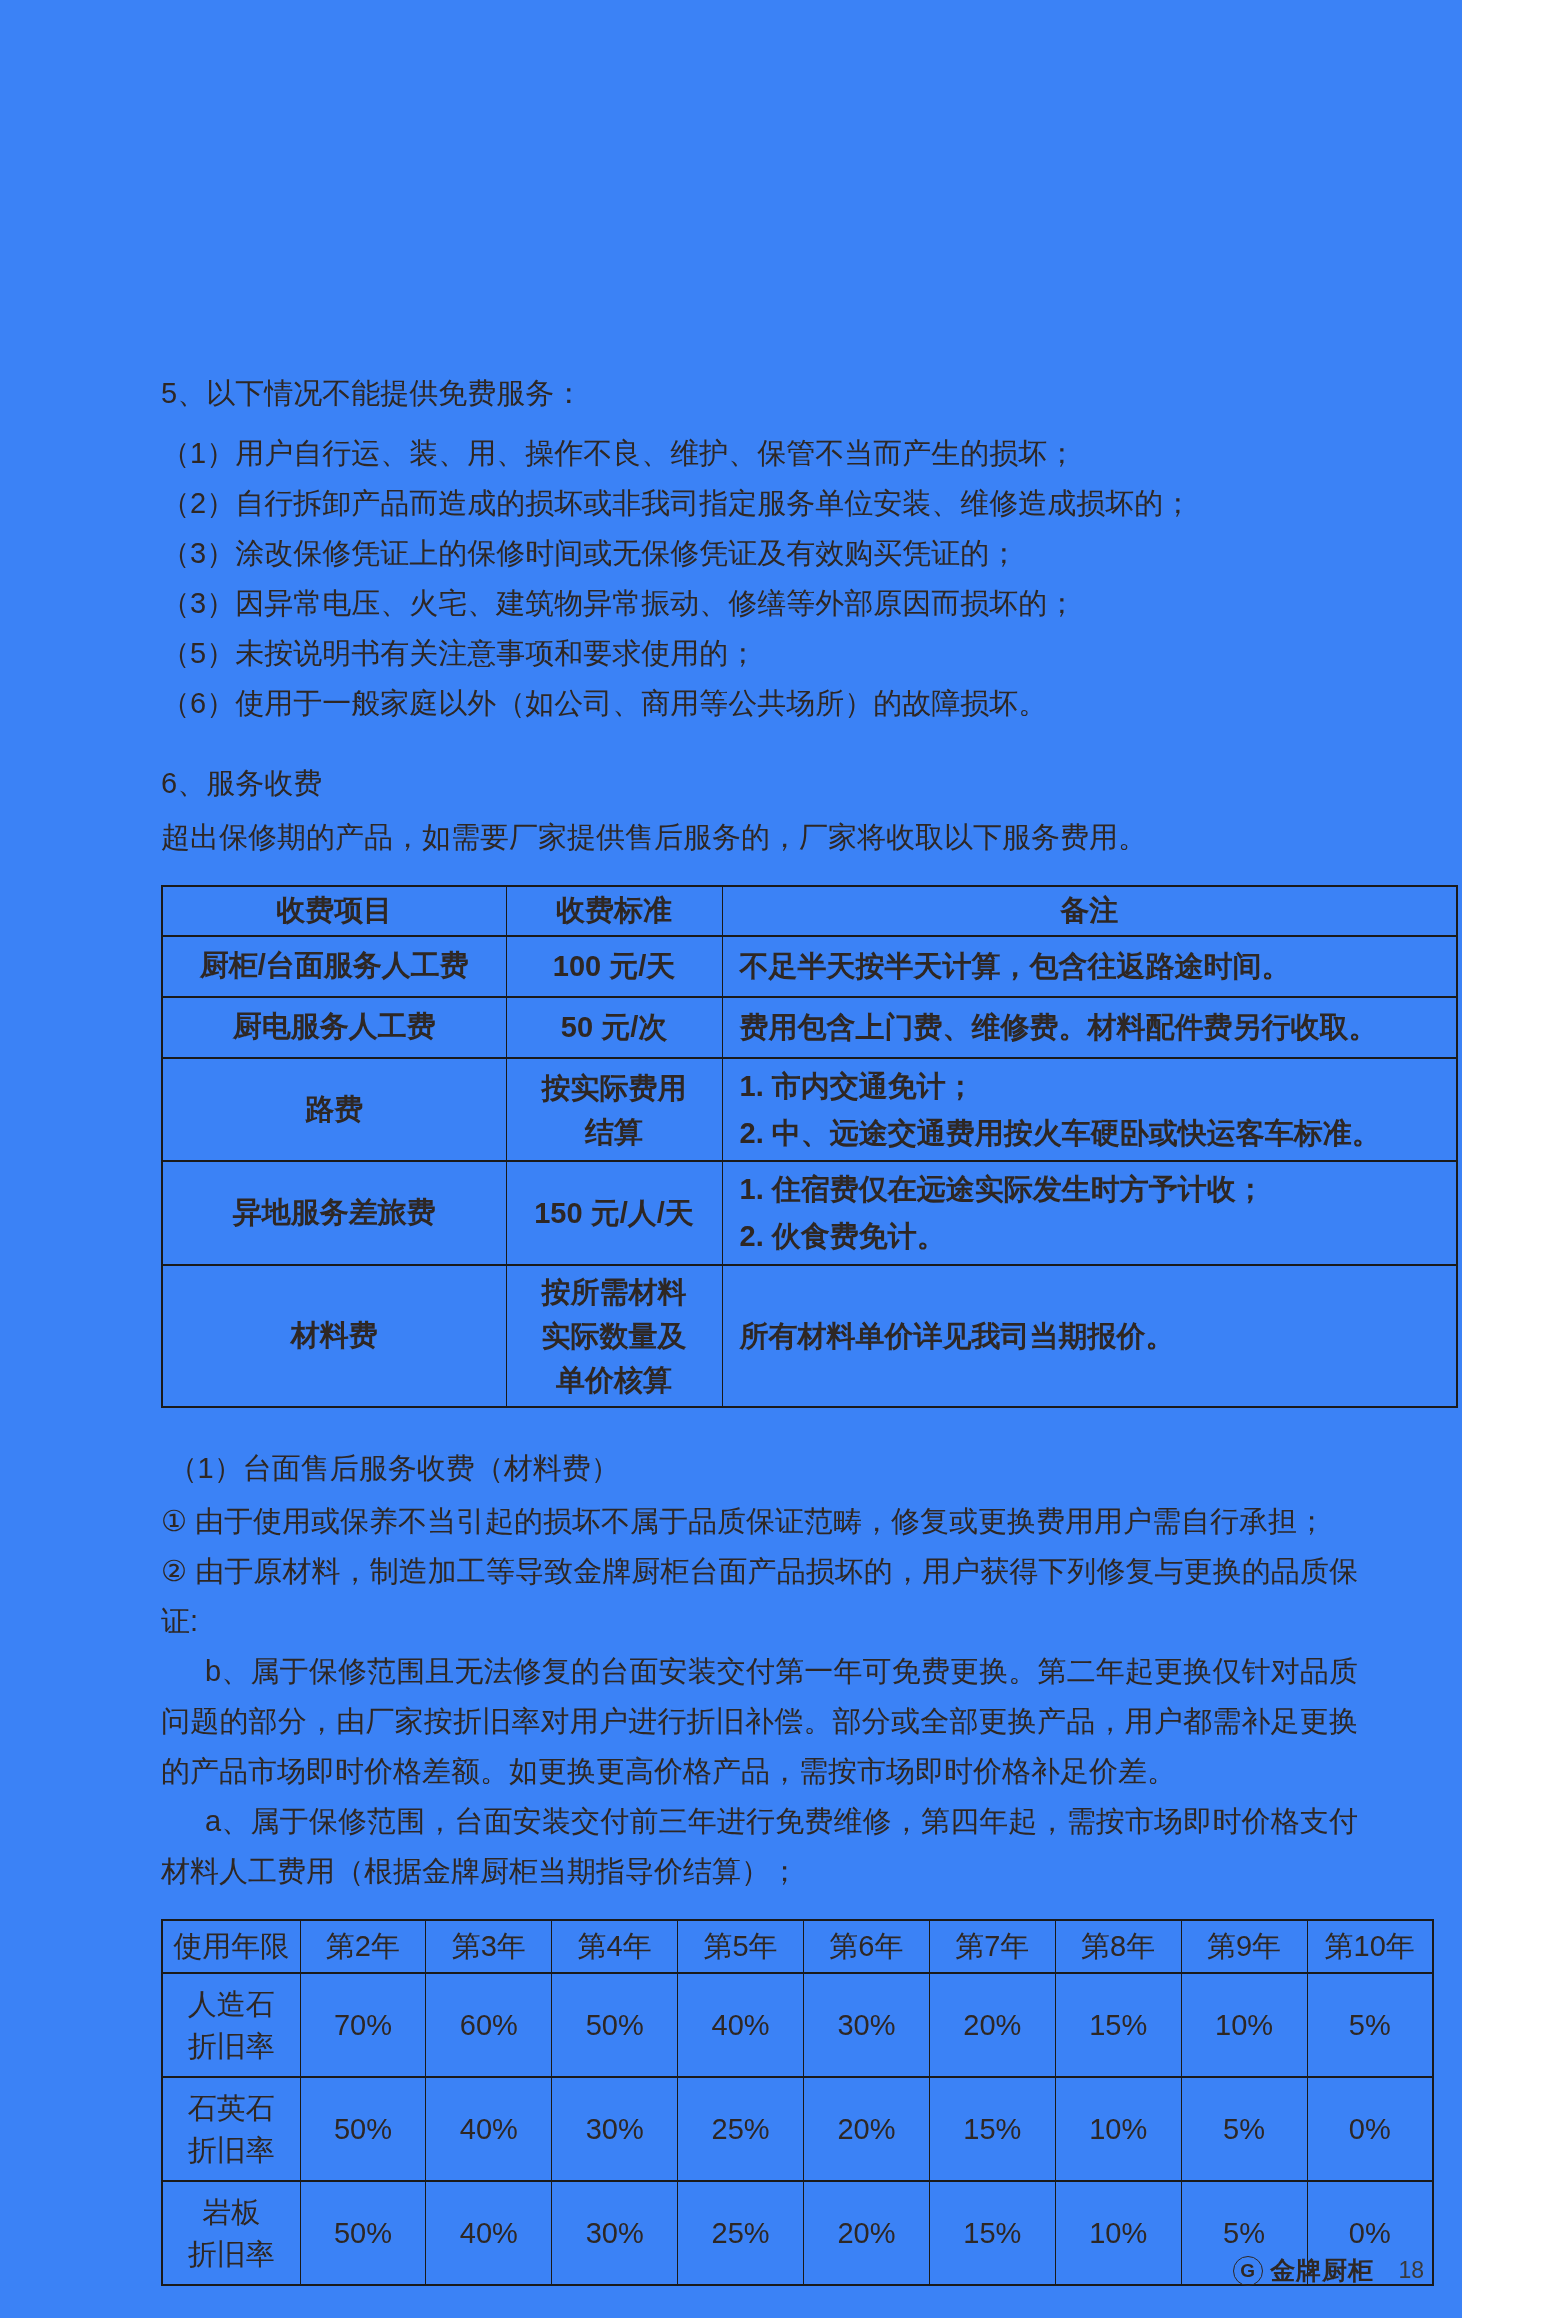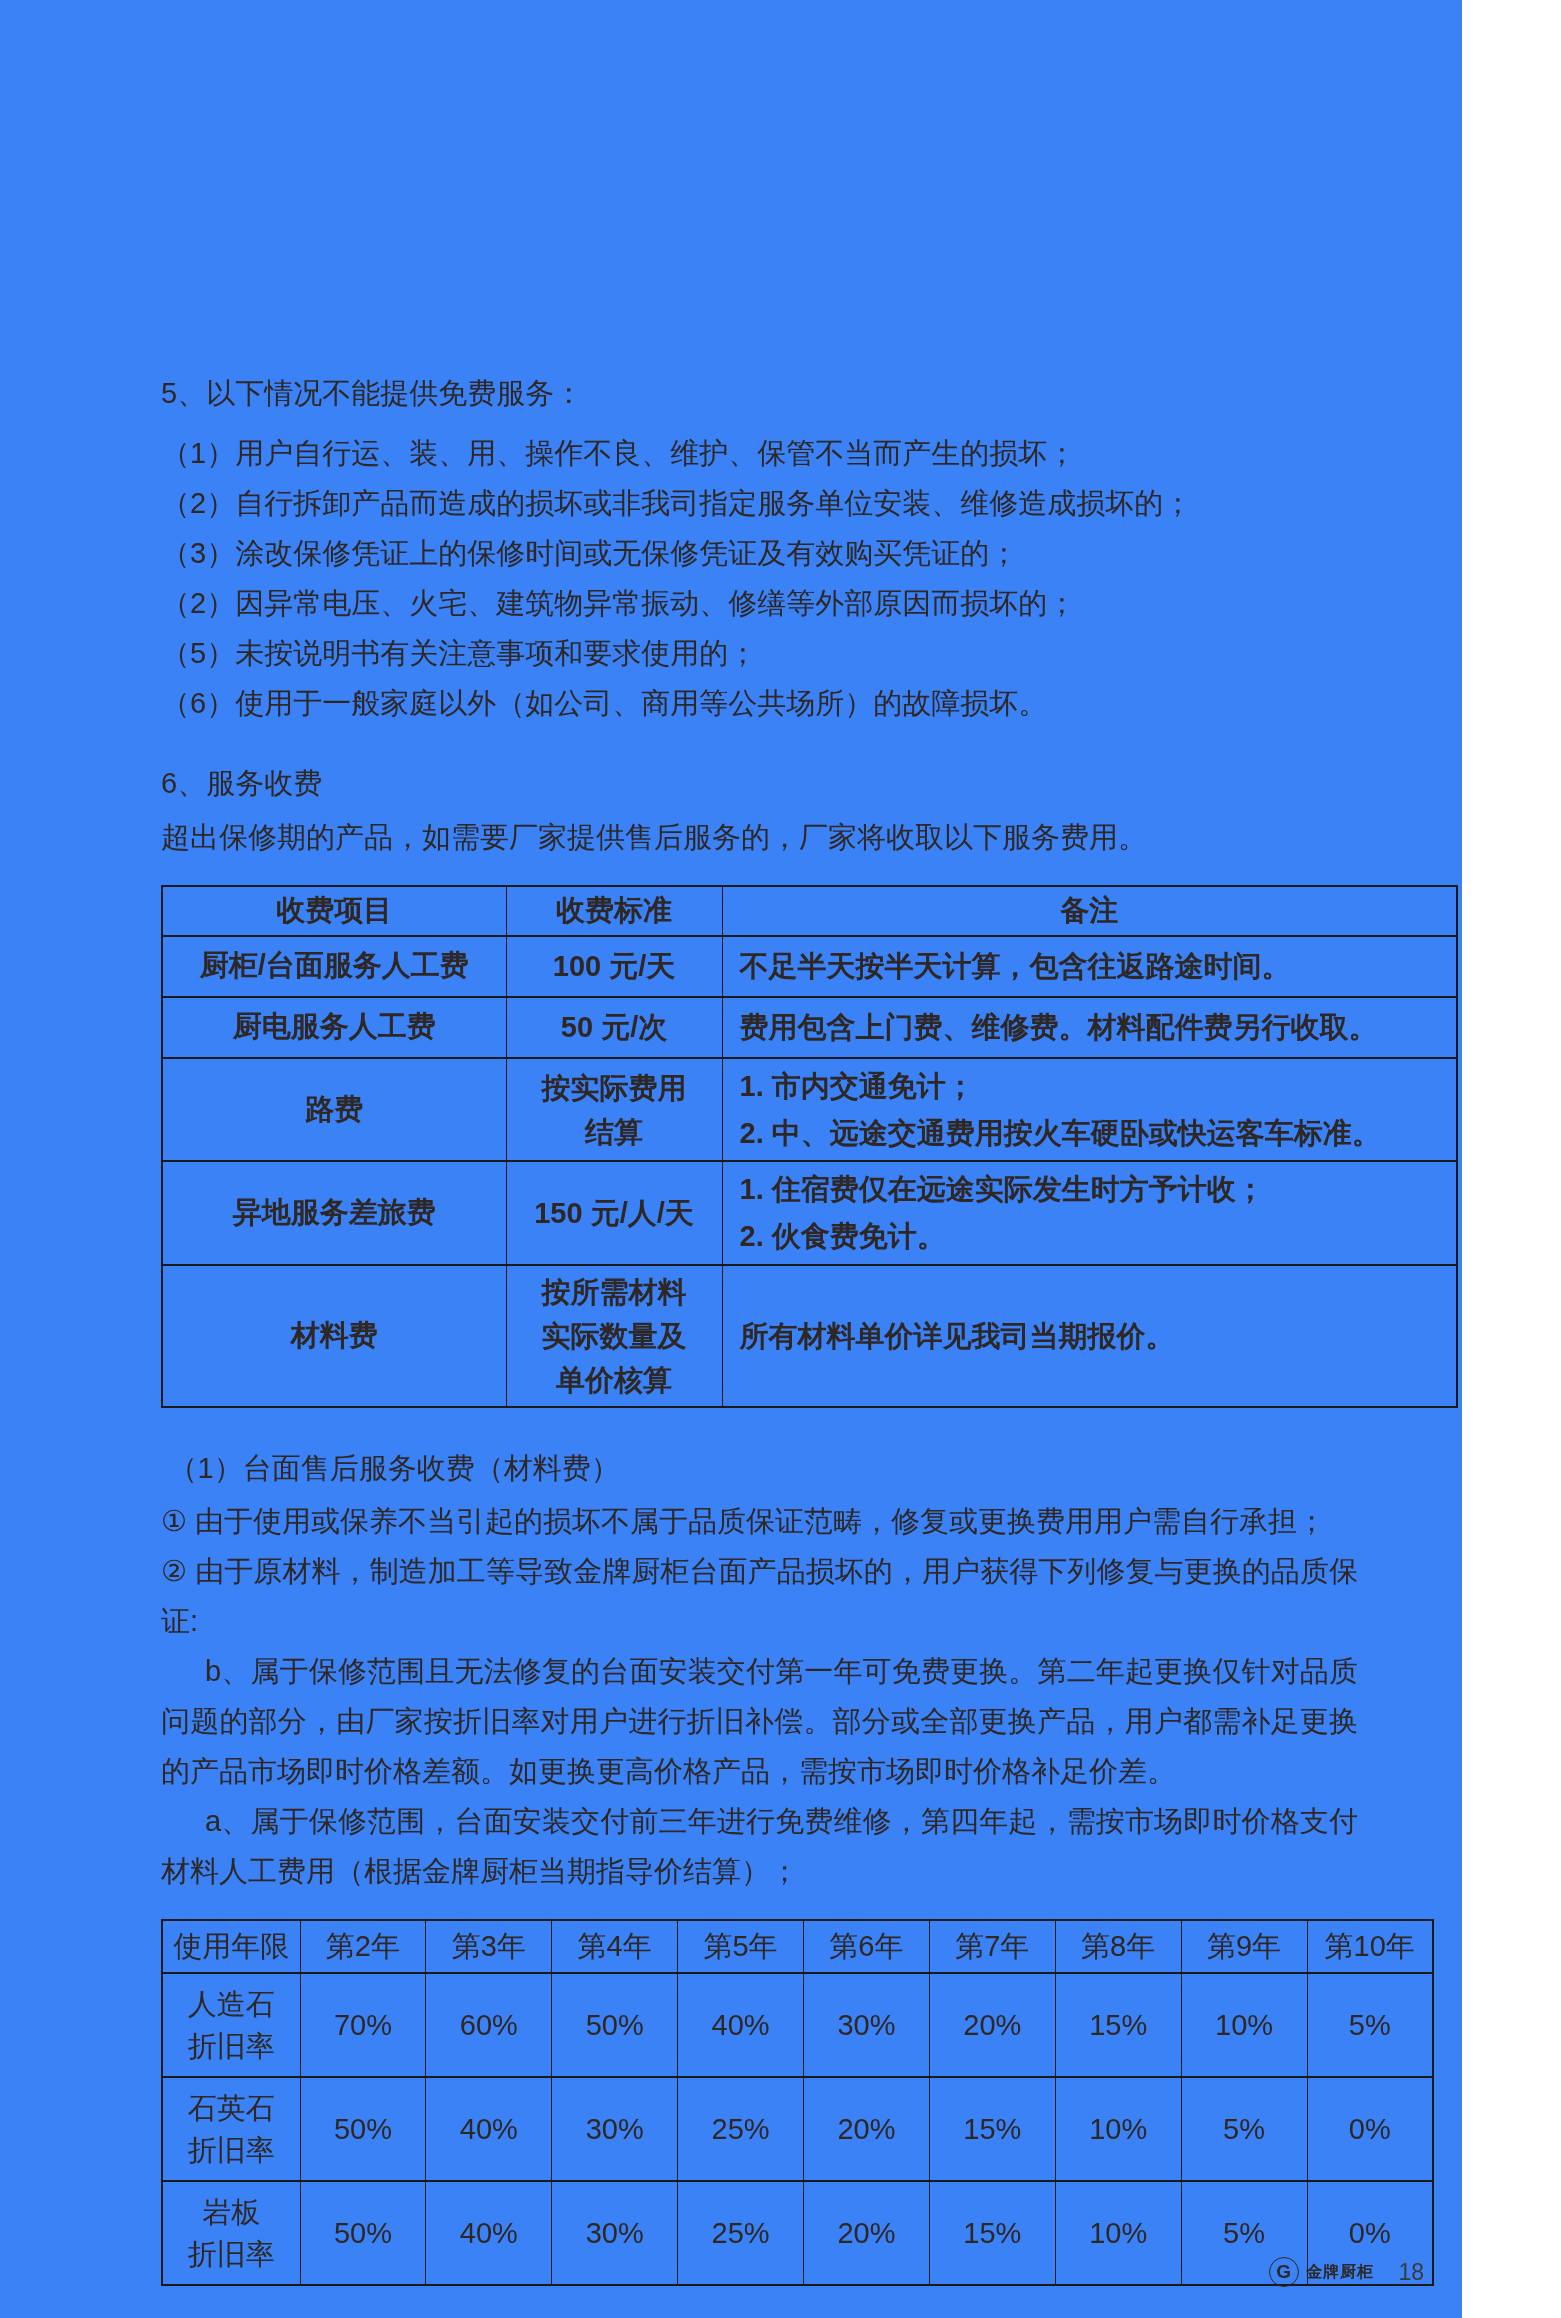--- a/index.html
+++ b/index.html
@@ -66,35 +66,35 @@
     position:absolute; right:38px; bottom:32px;
     display:flex; align-items:center;
   }
   .logo-circle {
     width:30px; height:30px;
     border:1.9px solid #2e2724; border-radius:50%;
     display:flex; align-items:center; justify-content:center;
     font-weight:bold; font-size:19px; color:#2e2724;
     margin-right:7.6px;
   }
-  .brand { font-size:16px; font-weight:bold; letter-spacing:0.9px; }
+  .brand { font-size:25px; font-weight:bold; letter-spacing:0.9px; }
   .pagenum { font-size:23px; color:#3a3a3a; margin-left:24.6px; }
 </style>
 </head>
 <body>
 
 <div class="page">
 
   <section>
     <div class="sec-heading">5、以下情况不能提供免费服务：</div>
     <div class="list">
       <div class="list-item">（1）用户自行运、装、用、操作不良、维护、保管不当而产生的损坏；</div>
       <div class="list-item">（2）自行拆卸产品而造成的损坏或非我司指定服务单位安装、维修造成损坏的；</div>
       <div class="list-item">（3）涂改保修凭证上的保修时间或无保修凭证及有效购买凭证的；</div>
-      <div class="list-item">（2）因异常电压、火宅、建筑物异常振动、修缮等外部原因而损坏的；</div>
+      <div class="list-item">（3）因异常电压、火宅、建筑物异常振动、修缮等外部原因而损坏的；</div>
       <div class="list-item">（5）未按说明书有关注意事项和要求使用的；</div>
       <div class="list-item">（6）使用于一般家庭以外（如公司、商用等公共场所）的故障损坏。</div>
     </div>
   </section>
 
   <section class="sec6">
     <div class="sec-heading">6、服务收费</div>
     <div class="intro">超出保修期的产品，如需要厂家提供售后服务的，厂家将收取以下服务费用。</div>
 
     <table class="fee">

